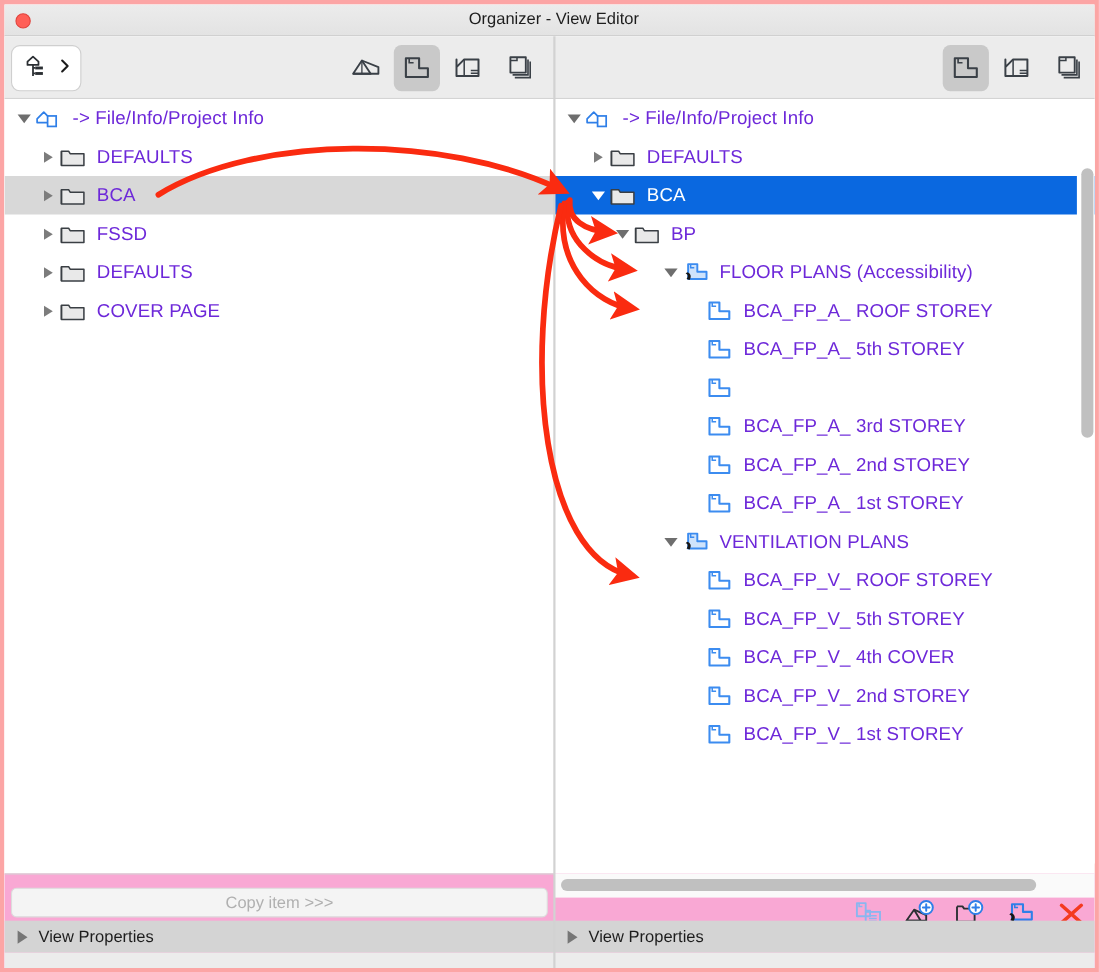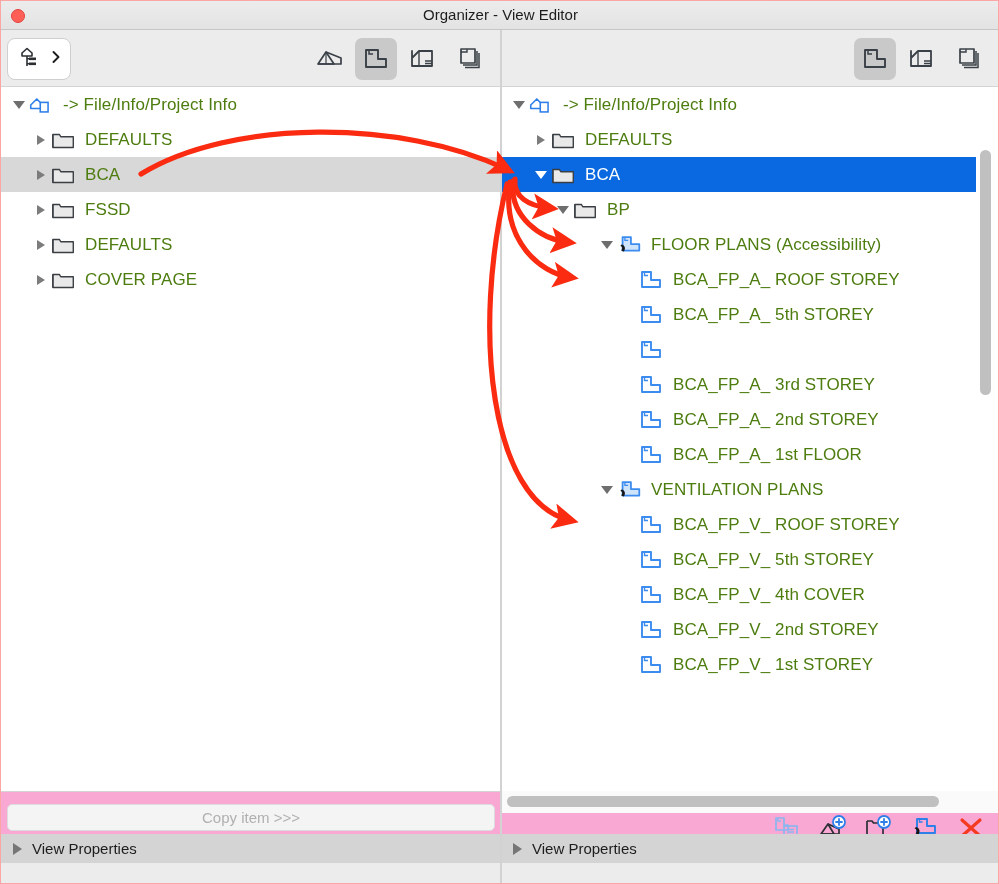--- a/index.html
+++ b/index.html
@@ -10,21 +10,21 @@
     width: 999px; height: 884px;
     font-family: "Liberation Sans", sans-serif;
     -webkit-font-smoothing: antialiased;
     overflow: hidden;
   }
   #app {
     position: relative;
     width: 999px; height: 884px;
     background: #ffffff;
     box-sizing: border-box;
-    border: 1px solid #fca5a5;
+    border: 4px solid #fca5a5;
     overflow: hidden;
   }
 
   
   .titlebar {
     position: absolute; top: 0; left: 0;
     width: 999px; height: 29px;
     background: linear-gradient(to bottom, #ececec, #e3e3e3);
     border-bottom: 1px solid #c6c6c6;
     box-sizing: border-box;
@@ -138,21 +138,21 @@
   .disc.empty { }
 
   .ico {
     flex: 0 0 auto;
     width: 26px; height: 22px;
     margin-right: 8px; margin-left: 2px;
     display: flex; align-items: center; justify-content: flex-start;
   }
   .row-label {
     font-size: 17px;
-    color: #4d7c0f;
+    color: #6d28d9;
     letter-spacing: 0.1px;
     font-family: "Liberation Sans", sans-serif;
   }
 
   
   .vscroll-track {
     position: absolute; right: 2px; top: 57px;
     width: 22px; height: 695px;
     background: #ffffff;
   }
@@ -543,21 +543,21 @@
         </div>
         <div class="row">
           <div style="flex: 0 0 120px; height: 35px;"></div>
           <div class="disc empty"></div>
           <div class="ico">
             <svg width="24" height="22" viewBox="0 0 24 22">
               <path d="M3 3 L12 3 L12 11 L21 11 L21 18 L3 18 Z" fill="none" stroke="#3c8cf0" stroke-width="1.9" stroke-linejoin="round"></path>
               <path d="M5.5 3 L5.5 6.5 L9 6.5" fill="none" stroke="#3c8cf0" stroke-width="1.4"></path>
             </svg>
           </div>
-          <span class="row-label">BCA_FP_A_ 1st FLOOR</span>
+          <span class="row-label">BCA_FP_A_ 1st STOREY</span>
         </div>
         <div class="row">
           <div style="flex: 0 0 98px; height: 35px;"></div>
           <div class="disc">
             <span class="tri-down"></span>
           </div>
           <div class="ico">
             <svg width="28" height="22" viewBox="0 0 28 22">
               <path d="M6 2.5 L15 2.5 L15 10 L24 10 L24 17 L6 17 Z" fill="#cfe3fb" stroke="#3c8cf0" stroke-width="1.9" stroke-linejoin="round"></path>
               <path d="M8.5 2.5 L8.5 6 L12 6" fill="none" stroke="#3c8cf0" stroke-width="1.4"></path>

